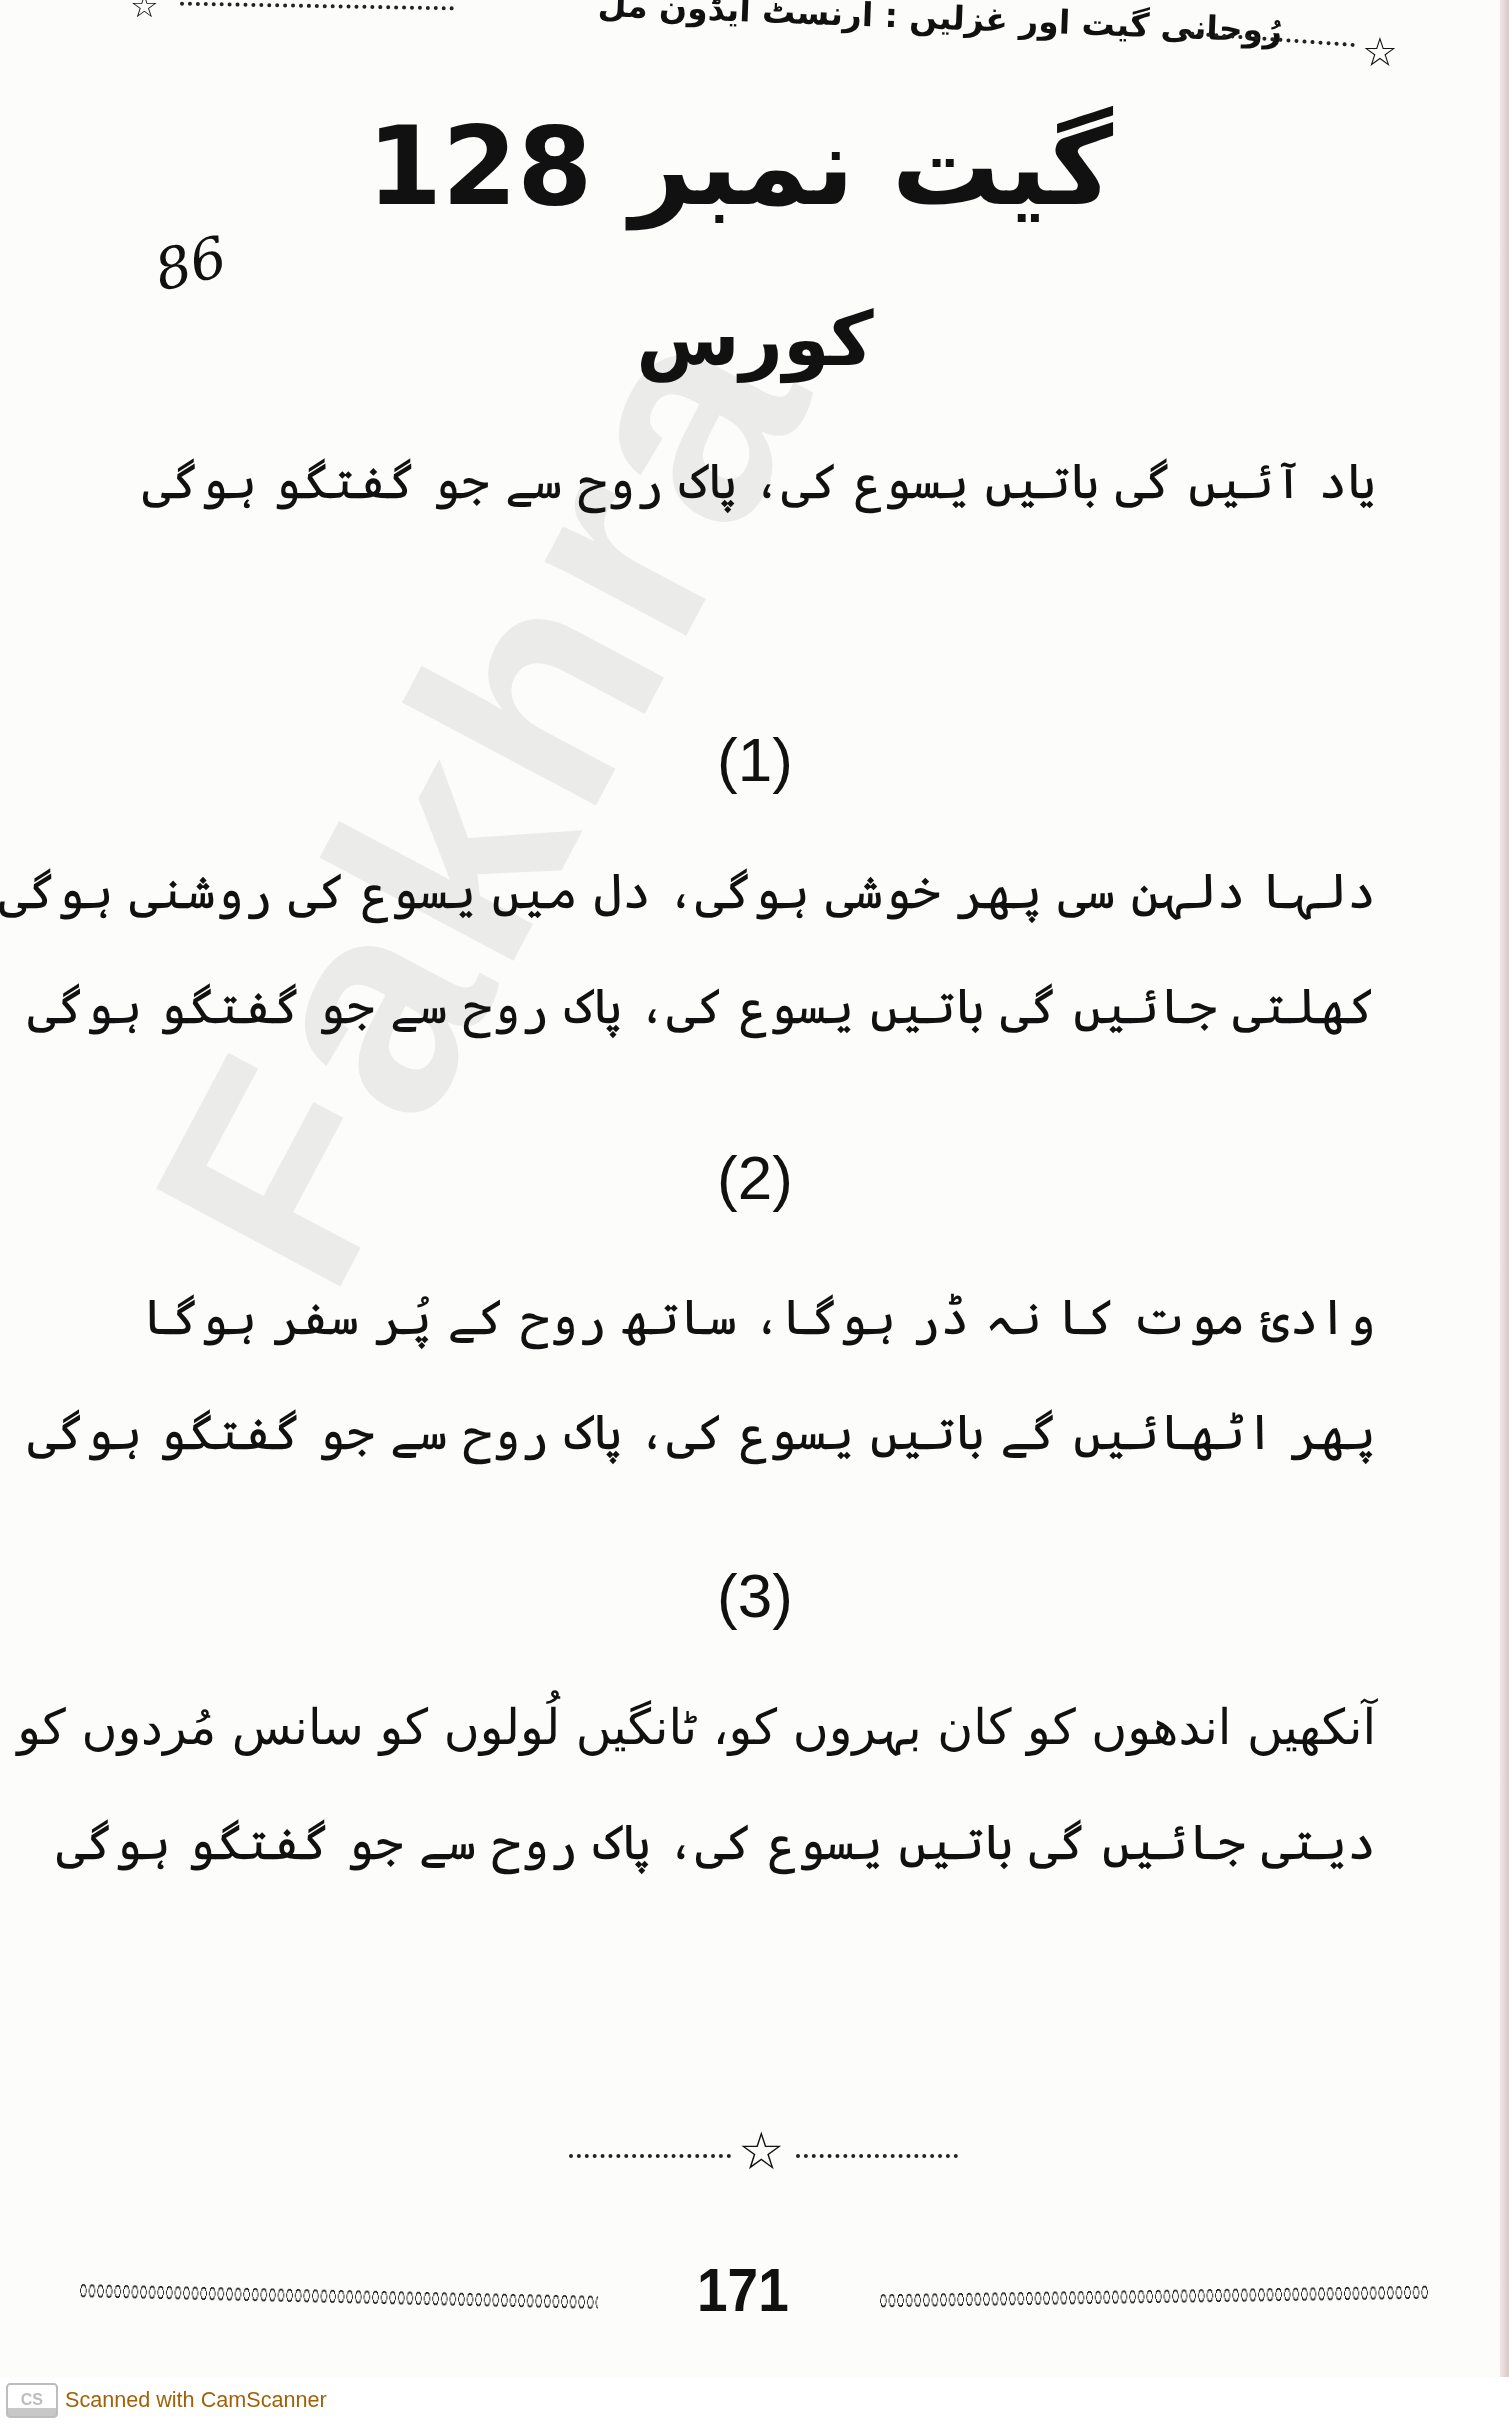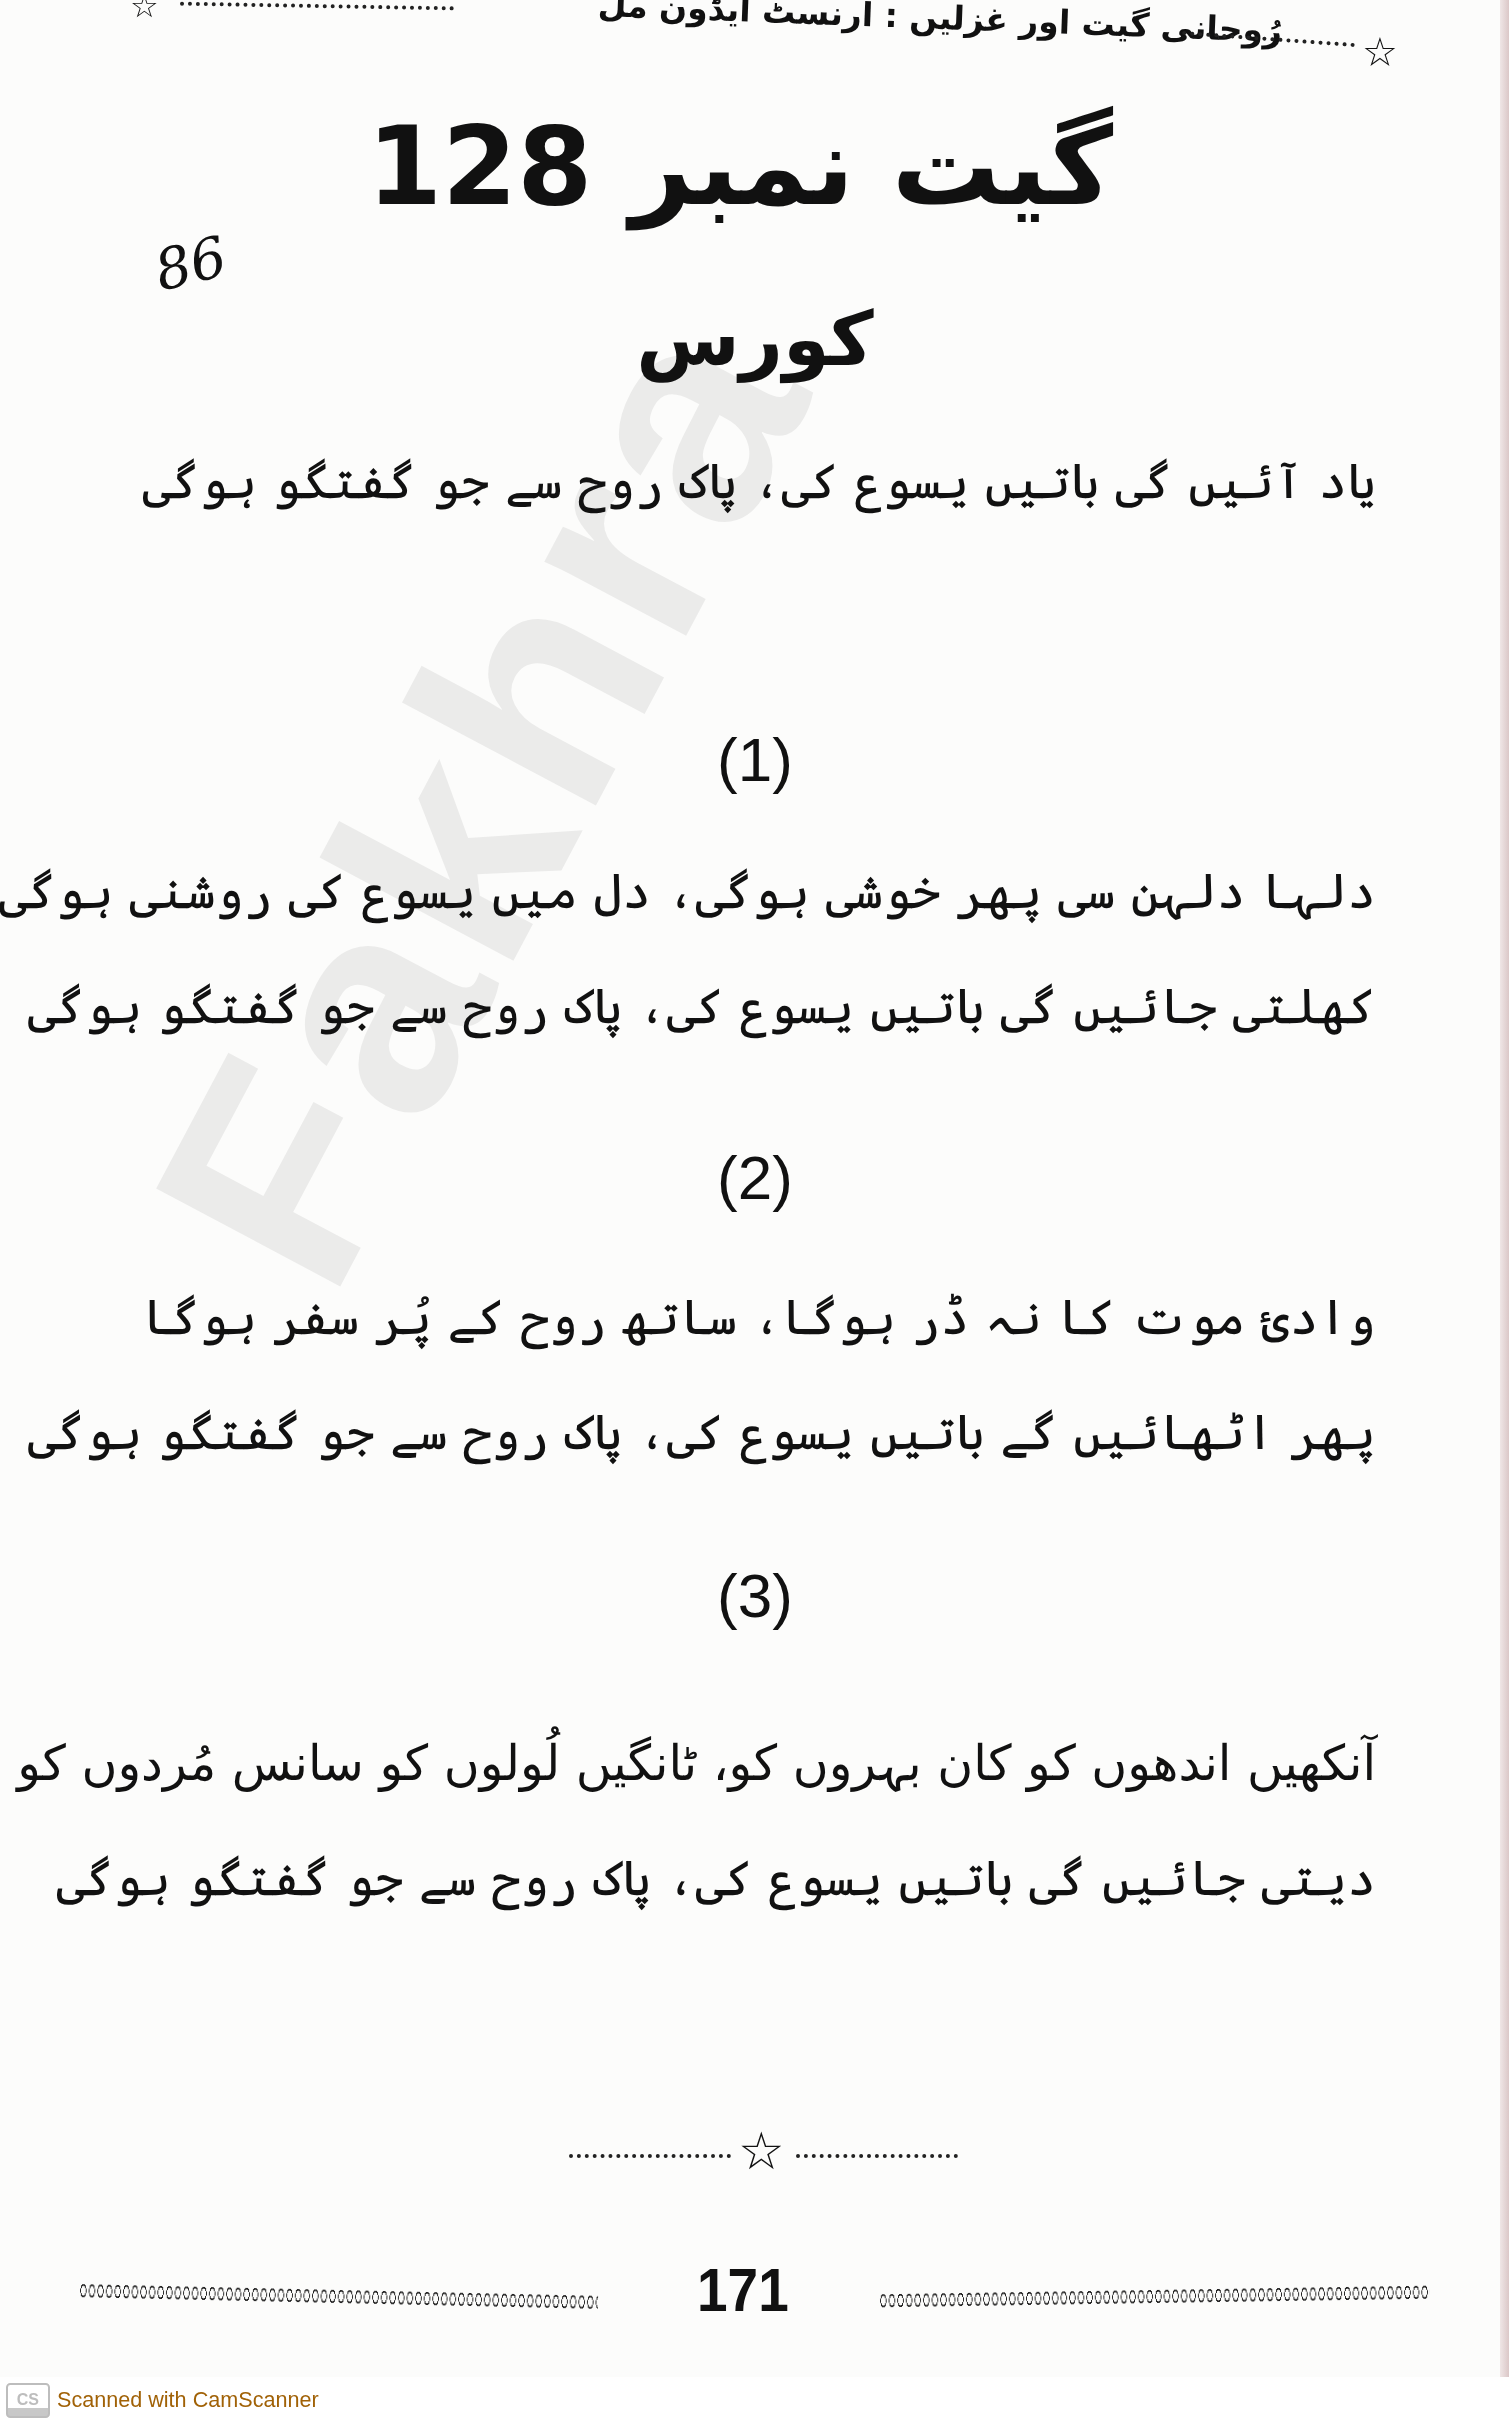--- a/index.html
+++ b/index.html
@@ -93,21 +93,21 @@
   .loops.left { left: 79px; width: 519px; transform: rotate(1.3deg); }
   .loops.right { left: 879px; width: 551px; transform: rotate(-0.9deg); }
   .page-num {
     position: absolute; left: 692px; top: 0; font-family: "Liberation Sans", sans-serif;
     font-weight: bold; font-size: 61px; transform: scaleX(0.9);
   }
   .camscanner {
     position: absolute; left: 5.8px; top: 2382px; height: 36px; display: flex; align-items: center; gap: 7.2px;
   }
   .cs-logo {
-    width: 44px; height: 35px; border: 2.2px solid #bdbdbd; border-radius: 4.3px; box-sizing: border-box;
+    width: 52px; height: 35px; border: 2.2px solid #bdbdbd; border-radius: 4.3px; box-sizing: border-box;
     color: #bdbdbd; font-family: "Liberation Sans", sans-serif; font-weight: bold; font-size: 16px;
     display: flex; align-items: center; justify-content: center; background: linear-gradient(#fff 75%, #c8c8c8 75%);
   }
   .cs-text { color: #a16207; font-family: "Liberation Sans", sans-serif; font-size: 21.6px; }
 </style>
 </head>
 <body>
 
 <div class="page"></div>
 <div class="edge-right"></div>
@@ -137,21 +137,21 @@
   <div class="line">کھلتی جائیں گی باتیں یسوع کی، پاک روح سے جو گفتگو ہوگی</div>
 </div>
 
 <div class="verse-num" style="top:1142px;">(2)</div>
 <div class="lines" style="top:1290px;">
   <div class="line">وادیٔ موت کا نہ ڈر ہوگا، ساتھ روح کے پُر سفر ہوگا</div>
   <div class="line">پھر اٹھائیں گے باتیں یسوع کی، پاک روح سے جو گفتگو ہوگی</div>
 </div>
 
 <div class="verse-num" style="top:1560px;">(3)</div>
-<div class="lines" style="top:1700px;margin-top:36px;">
+<div class="lines" style="top:1700px;">
   <div class="line">آنکھیں اندھوں کو کان بہروں کو، ٹانگیں لُولوں کو سانس مُردوں کو</div>
   <div class="line">دیتی جائیں گی باتیں یسوع کی، پاک روح سے جو گفتگو ہوگی</div>
 </div>
 
 <div class="divider">
   <div class="dots-l"></div>
   <span class="star">☆</span>
   <div class="dots-r"></div>
 </div>
 

